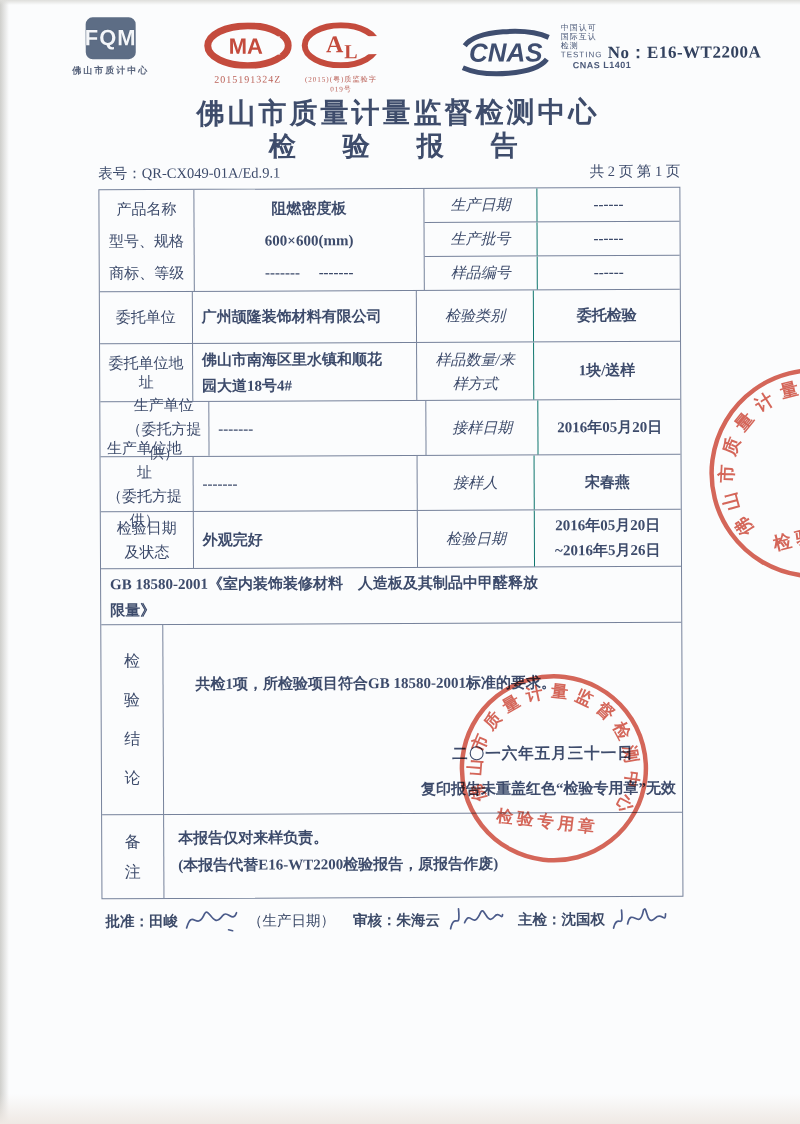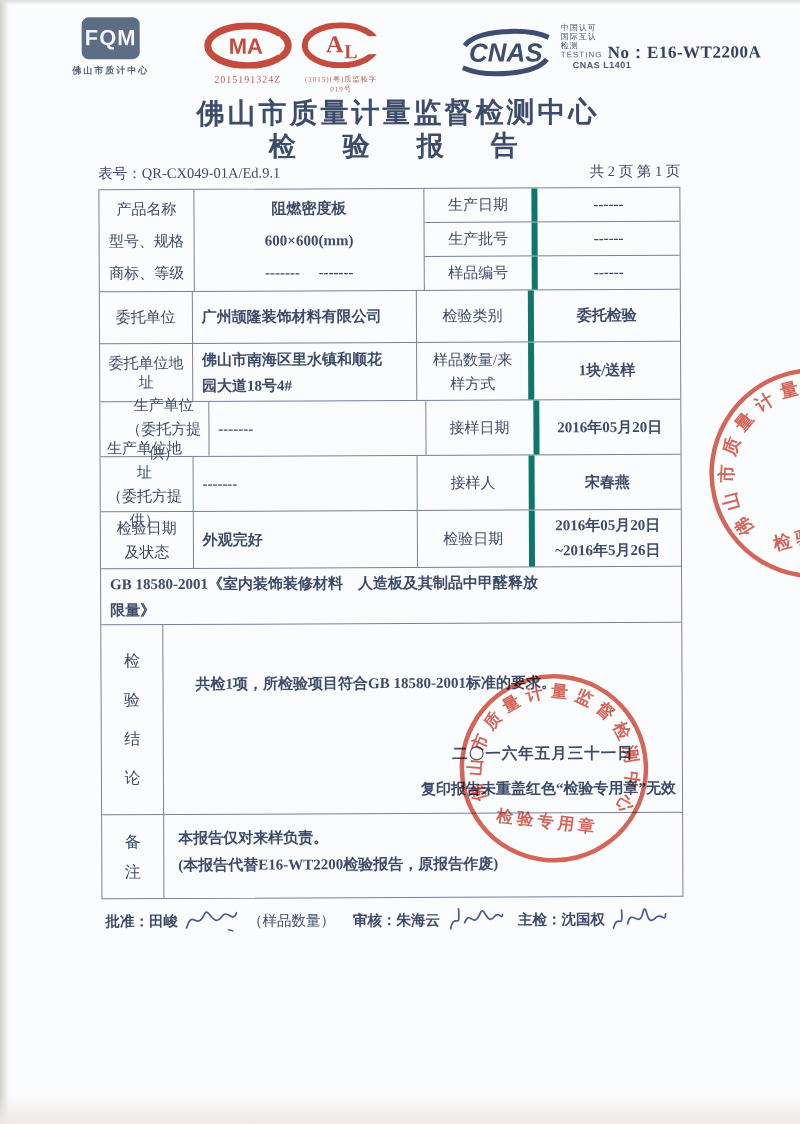--- a/index.html
+++ b/index.html
@@ -13,21 +13,21 @@
   .scan-left { position:absolute; left:0; top:0; width:9px; height:100%;
     background:linear-gradient(90deg,#cfcfcc,rgba(250,250,250,0)); }
   .scan-top { position:absolute; left:0; top:0; width:100%; height:5px;
     background:linear-gradient(180deg,#dededb,rgba(250,250,250,0)); }
   .scan-bottom { position:absolute; left:0; bottom:0; width:100%; height:30px;
     background:linear-gradient(0deg,#efe9e4,rgba(250,250,250,0)); }
   .content { position:absolute; inset:0; transform:rotate(-0.25deg); }
 
   
   .fqm { position:absolute; left:58px; top:16px; width:110px; text-align:center; }
-  .fqm-box { width:58px; height:42px; margin:0 auto; background:#5d6d85; border-radius:7px;
+  .fqm-box { width:50px; height:42px; margin:0 auto; background:#5d6d85; border-radius:7px;
     color:#f4f6f9; font-family:"Liberation Sans",sans-serif; font-weight:bold; font-size:22px;
     display:flex; align-items:center; justify-content:center; letter-spacing:1px;
     text-shadow:0 0 1px #3c4a5e; }
   .fqm-cap { margin-top:5px; font-size:9px; letter-spacing:2px; color:#55617a; font-weight:bold; }
 
   .logo { position:absolute; text-align:center; }
   .logo-num { font-size:10px; color:#bb6158; margin-top:1px; letter-spacing:1px; }
   .logo-num.small { font-size:8px; transform:scale(.9); }
 
   .cnas-block { position:absolute; left:563px; top:24px; font-family:"Liberation Sans",sans-serif; }
@@ -46,21 +46,21 @@
 
   
   .tbl { position:absolute; left:100px; top:188px; width:582px;
     border:1.5px solid #76829b; font-size:15px; }
   .trow { display:flex; border-bottom:1px solid #76829b; }
   .trow:last-child { border-bottom:none; }
   .cell { display:flex; align-items:center; justify-content:center; text-align:center;
     padding:2px 4px; }
   .cA { width:95px; border-right:1px solid #76829b; }
   .cB { width:230px; border-right:1px solid #76829b; }
-  .cC { width:119px; border-right:6px solid #0f766e; }
+  .cC { width:119px; border-right:1px solid #0f766e;font-style:italic; }
   .cD { width:150px; }
   .left { justify-content:flex-start; text-align:left; padding-left:9px; }
   .bold { font-weight:bold; }
   .ml { white-space:pre-line; }
   .sub3 { display:flex; flex-direction:column; width:255px; }
   .sub3 .srow { display:flex; flex:1; border-bottom:1px solid #76829b; }
   .sub3 .srow:last-child { border-bottom:none; }
   .sub3 .cC,.sub3 .cD { height:auto; }
   .vcell { width:62px; border-right:1px solid #76829b; display:flex;
     align-items:center; justify-content:center; text-align:center; }
@@ -242,21 +242,21 @@
       </div>
     </div>
 
     <div class="signs">
       <span class="lbl">批准：</span>
       <span>田峻</span>
       <svg class="sig-svg" width="58" height="34" viewBox="0 0 58 34">
         <path d="M4,24 C10,4 14,28 22,10 C27,2 30,26 40,12 C45,5 50,20 54,9" fill="none" stroke="#4b5b8a" stroke-width="1.7" stroke-linecap="round"></path>
         <path d="M46,26 l4,1" stroke="#4b5b8a" stroke-width="1.7" stroke-linecap="round"></path>
       </svg>
-      <span class="ttl">（样品数量）</span>
+      <span class="ttl">（生产日期）</span>
       <span class="lbl" style="margin-left:8px;">审核：</span>
       <span>朱海云</span>
       <svg class="sig-svg" width="62" height="34" viewBox="0 0 62 34">
         <path d="M6,26 C10,8 16,30 14,6 M20,20 C26,6 28,28 36,10 C40,2 42,24 50,14 C54,8 58,18 58,12" fill="none" stroke="#4b5b8a" stroke-width="1.7" stroke-linecap="round"></path>
       </svg>
       <span class="lbl" style="margin-left:8px;">主检：</span>
       <span>沈国权</span>
       <svg class="sig-svg" width="60" height="34" viewBox="0 0 60 34">
         <path d="M4,26 C8,10 14,30 12,8 M18,22 C22,4 30,30 34,8 C38,2 36,26 46,16 C52,10 56,22 56,12" fill="none" stroke="#4b5b8a" stroke-width="1.7" stroke-linecap="round"></path>
       </svg>

